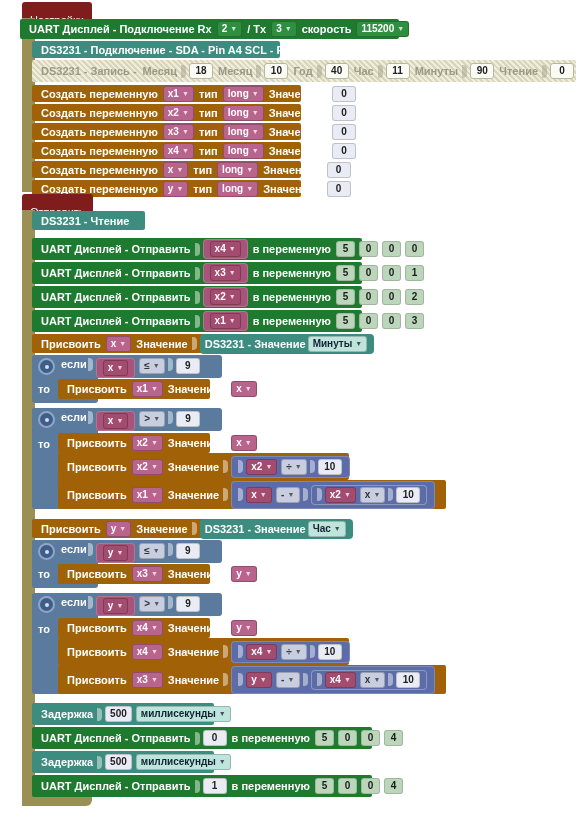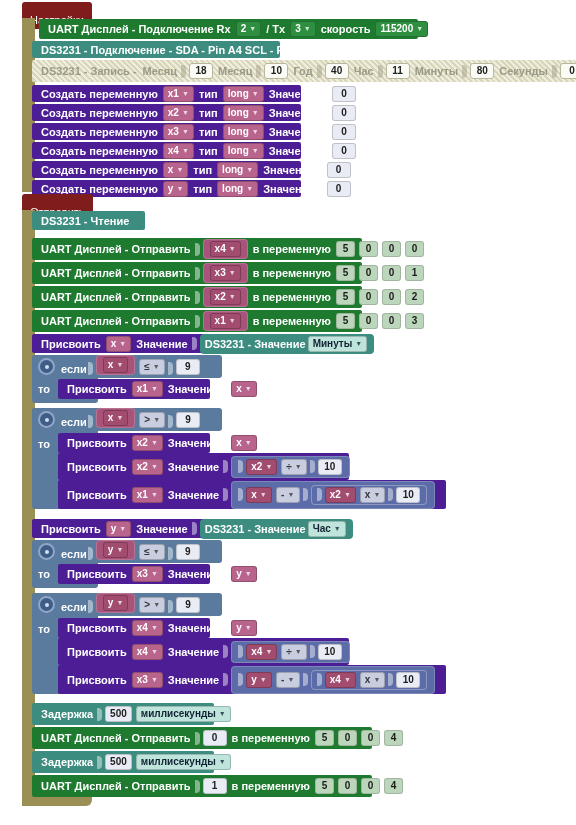--- a/index.html
+++ b/index.html
@@ -14,21 +14,21 @@
   .blk > *{flex:0 0 auto;}
   .lbl{margin:0 3px;}
   .hat-tab{position:absolute;background:#7f1d1d;color:#fff;font-size:11px;
            font-weight:normal;padding:12px 8px 3px 8px;border-radius:3px 3px 0 0;}
   .hat-spine{position:absolute;background:#9a9055;}
   .hat-foot{position:absolute;background:#9a9055;border-radius:0 0 6px 6px;}
 
   
   .c-green{background:#1e7a2e;}
   .c-teal{background:#3c8c80;text-align:center;}
-  .c-rose{background:#4c1d95;}
+  .c-rose{background:#a16207;}
   .c-disabled{background:#d9d6b8;color:#9b9a84;
      background-image:repeating-linear-gradient(45deg,rgba(255,255,255,.55) 0 2px,rgba(0,0,0,0) 2px 4px);}
 
   
   .fld{display:inline-flex;align-items:center;justify-content:center;
        border-radius:3px;font-size:10px;font-weight:bold;padding:1px 4px;
        margin:0 2px;min-width:14px;line-height:12px;}
   .fld-num{background:#e9ecf5;color:#202020;border:1px solid rgba(0,0,0,.18);}
   .fld-num-w{background:#fbfbf6;color:#202020;border:1px solid #b9b89c;}
   .fld-gsm{background:#bcd6bb;color:#1a1a1a;border:1px solid rgba(0,0,0,.15);
@@ -48,35 +48,35 @@
 
   
   .rep{display:inline-flex;align-items:center;border-radius:4px;
        padding:2px 5px;margin:0 2px;color:#fff;font-size:11px;font-weight:bold;}
   .rep-rose{background:#a8547a;box-shadow:inset 0 0 0 1px rgba(255,255,255,.18);}
   .rep-blue{background:#5b6ca8;box-shadow:inset 0 0 0 1px rgba(255,255,255,.2);}
   .rep-teal{background:#3c8c80;}
 
   
   .cblock{position:absolute;background:#5a7a9e;border-radius:3px;}
-  .crow{position:absolute;display:flex;align-items:flex-end;color:#fff;
+  .crow{position:absolute;display:flex;align-items:flex-start;color:#fff;
         font-size:11px;font-weight:bold;}
   .gear{width:13px;height:13px;border-radius:50%;background:#3f5d86;
         border:2px solid #8fa6c8;display:inline-flex;align-items:center;
         justify-content:center;margin-right:6px;}
   .gear::after{content:"";width:4px;height:4px;border-radius:50%;background:#cfe0f2;}
 </style>
 </head>
 <body>
 
 <div class="hat-tab" style="left:22px;top:2px;">Настройки</div>
 <div class="hat-spine" style="left:22px;top:18px;width:13px;height:174px;"></div>
 <div class="hat-foot" style="left:22px;top:180px;width:70px;height:12px;"></div>
 
-<div class="blk c-green" style="left:39px;top:19px;width:379px;height:20px;">
+<div class="blk c-green" style="left:20px;top:19px;width:379px;height:20px;">
   <span class="lbl">UART Дисплей - Подключение  Rx</span>
   <span class="fld fld-dd dd-green">
     <span>2</span>
       <span class="caret">▼</span>
   </span>
   <span class="lbl">/ Tx</span>
   <span class="fld fld-dd dd-green">
     <span>3</span>
       <span class="caret">▼</span>
   </span>
@@ -100,22 +100,22 @@
   <span class="notch"></span>
   <span class="fld fld-num-w">10</span>
   <span class="lbl">Год</span>
   <span class="notch"></span>
   <span class="fld fld-num-w">40</span>
   <span class="lbl">Час</span>
   <span class="notch"></span>
   <span class="fld fld-num-w">11</span>
   <span class="lbl">Минуты</span>
   <span class="notch"></span>
-  <span class="fld fld-num-w">80</span>
-  <span class="lbl">Секунды</span>
+  <span class="fld fld-num-w">90</span>
+  <span class="lbl">Чтение</span>
   <span class="notch"></span>
   <span class="fld fld-num-w">0</span>
 </div>
 
 <div class="blk c-rose" style="left:32px;top:85px;width:269px;height:17px;">
   <span class="lbl">Создать переменную</span>
   <span class="fld fld-dd dd-rose">
       <span>x1</span>
       <span class="caret">▼</span>
     </span>

